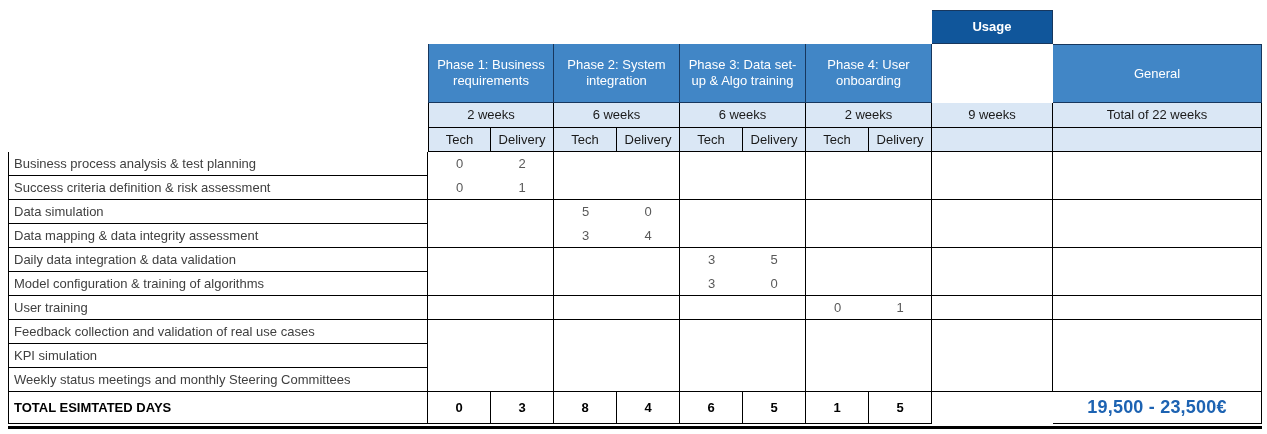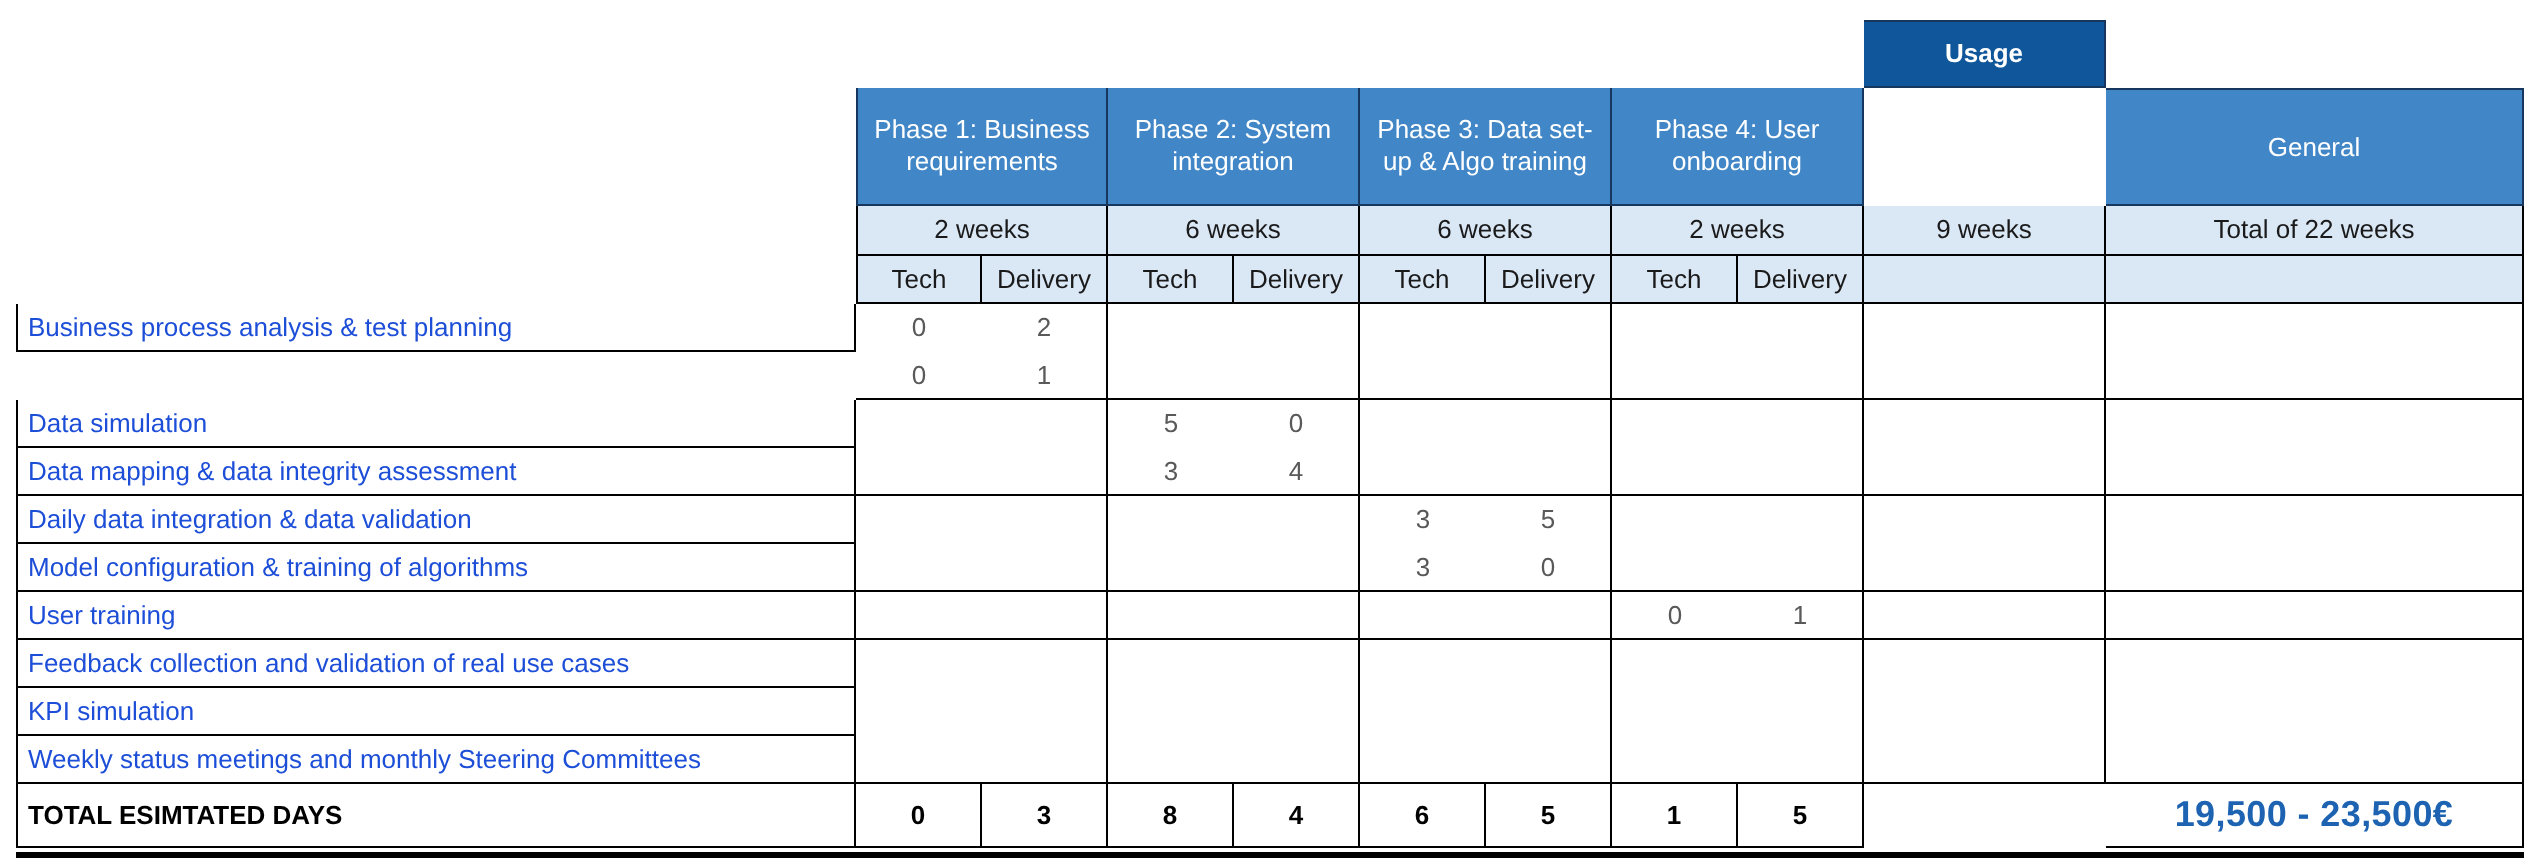--- a/index.html
+++ b/index.html
@@ -15,21 +15,21 @@
     box-sizing:border-box;display:flex;align-items:center;justify-content:center;
     font-size:13px;line-height:1.22;overflow:hidden;text-align:center;
     border:0 solid #000;
   }
   .bt{border-top-width:1px}.bb{border-bottom-width:1px}
   .bl{border-left-width:1px}.br{border-right-width:1px}
   .hd{border-color:#17375E;}
   .band{background:#10569B;color:#fff;font-weight:bold;}
   .phase{background:#4186C6;color:#fff;padding:2px 6px;}
   .wk{background:#DAE7F5;color:#1a1a1a;}
-  .lab{justify-content:flex-start;text-align:left;padding-left:5px;background:#fff;color:#1d4ed8;}
+  .lab{justify-content:flex-start;text-align:left;padding-left:5px;background:#fff;color:#404040;}
   .v{color:#595959;background:#fff;}
   .tot{font-weight:bold;color:#000;}
   .price{color:#1D63B2;font-weight:bold;font-size:18px;letter-spacing:0.2px;}
   .thickline{width:1254px;height:3px;background:#000;margin-top:2px;}
 </style>
 </head>
 <body>
 
 <div class="stage">
   <div class="grid">
@@ -65,20 +65,21 @@
     <div class="c v br" style="grid-row:5;grid-column:3">2</div>
     <div class="c v" style="grid-row:5;grid-column:4"></div>
     <div class="c v br" style="grid-row:5;grid-column:5"></div>
     <div class="c v" style="grid-row:5;grid-column:6"></div>
     <div class="c v br" style="grid-row:5;grid-column:7"></div>
     <div class="c v" style="grid-row:5;grid-column:8"></div>
     <div class="c v br" style="grid-row:5;grid-column:9"></div>
     <div class="c v br" style="grid-row:5;grid-column:10"></div>
     <div class="c v br" style="grid-row:5;grid-column:11"></div>
 
+    <div class="c lab bl br bb" style="grid-row:6;grid-column:1">Success criteria definition &amp; risk assessment</div>
     <div class="c v bb" style="grid-row:6;grid-column:2">0</div>
     <div class="c v br bb" style="grid-row:6;grid-column:3">1</div>
     <div class="c v bb" style="grid-row:6;grid-column:4"></div>
     <div class="c v br bb" style="grid-row:6;grid-column:5"></div>
     <div class="c v bb" style="grid-row:6;grid-column:6"></div>
     <div class="c v br bb" style="grid-row:6;grid-column:7"></div>
     <div class="c v bb" style="grid-row:6;grid-column:8"></div>
     <div class="c v br bb" style="grid-row:6;grid-column:9"></div>
     <div class="c v br bb" style="grid-row:6;grid-column:10"></div>
     <div class="c v br bb" style="grid-row:6;grid-column:11"></div>

